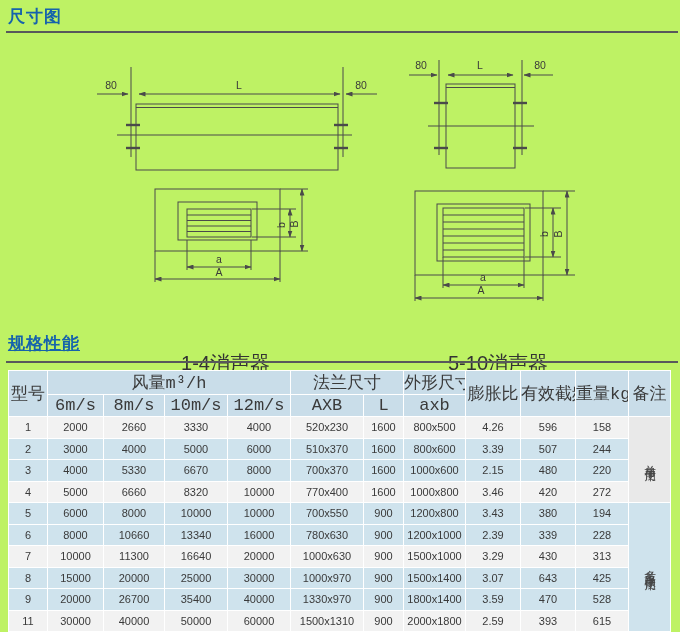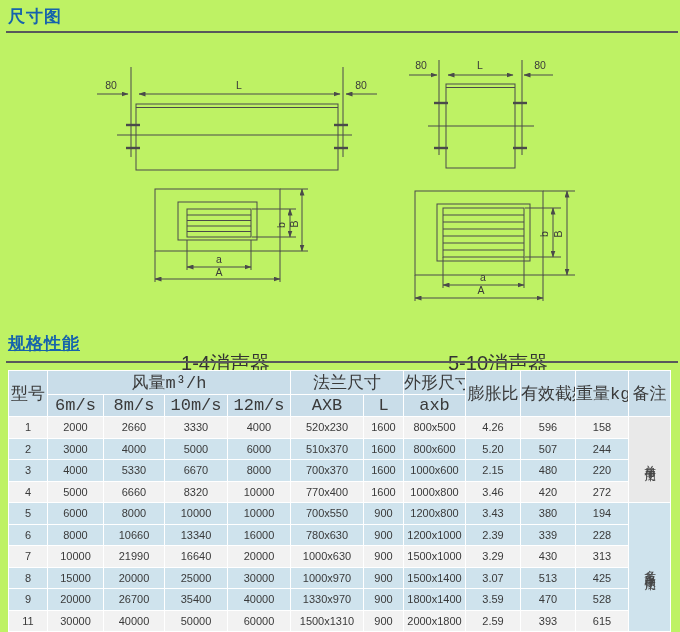--- a/index.html
+++ b/index.html
@@ -270,21 +270,21 @@
         </tr>
         <tr class="alt">
           <td>2</td>
           <td>3000</td>
           <td>4000</td>
           <td>5000</td>
           <td>6000</td>
           <td>510x370</td>
           <td>1600</td>
           <td>800x600</td>
-          <td>5.20</td>
+          <td>3.39</td>
           <td>507</td>
           <td>244</td>
         </tr>
         <tr class="alt">
           <td>3</td>
           <td>4000</td>
           <td>5330</td>
           <td>6670</td>
           <td>8000</td>
           <td>700x370</td>
@@ -332,41 +332,41 @@
           <td>780x630</td>
           <td>900</td>
           <td>1200x1000</td>
           <td>2.39</td>
           <td>339</td>
           <td>228</td>
         </tr>
         <tr>
           <td>7</td>
           <td>10000</td>
-          <td>21990</td>
+          <td>11300</td>
           <td>16640</td>
           <td>20000</td>
           <td>1000x630</td>
           <td>900</td>
           <td>1500x1000</td>
           <td>3.29</td>
           <td>430</td>
           <td>313</td>
         </tr>
         <tr class="alt">
           <td>8</td>
           <td>15000</td>
           <td>20000</td>
           <td>25000</td>
           <td>30000</td>
           <td>1000x970</td>
           <td>900</td>
           <td>1500x1400</td>
           <td>3.07</td>
-          <td>513</td>
+          <td>643</td>
           <td>425</td>
         </tr>
         <tr class="alt">
           <td>9</td>
           <td>20000</td>
           <td>26700</td>
           <td>35400</td>
           <td>40000</td>
           <td>1330x970</td>
           <td>900</td>

